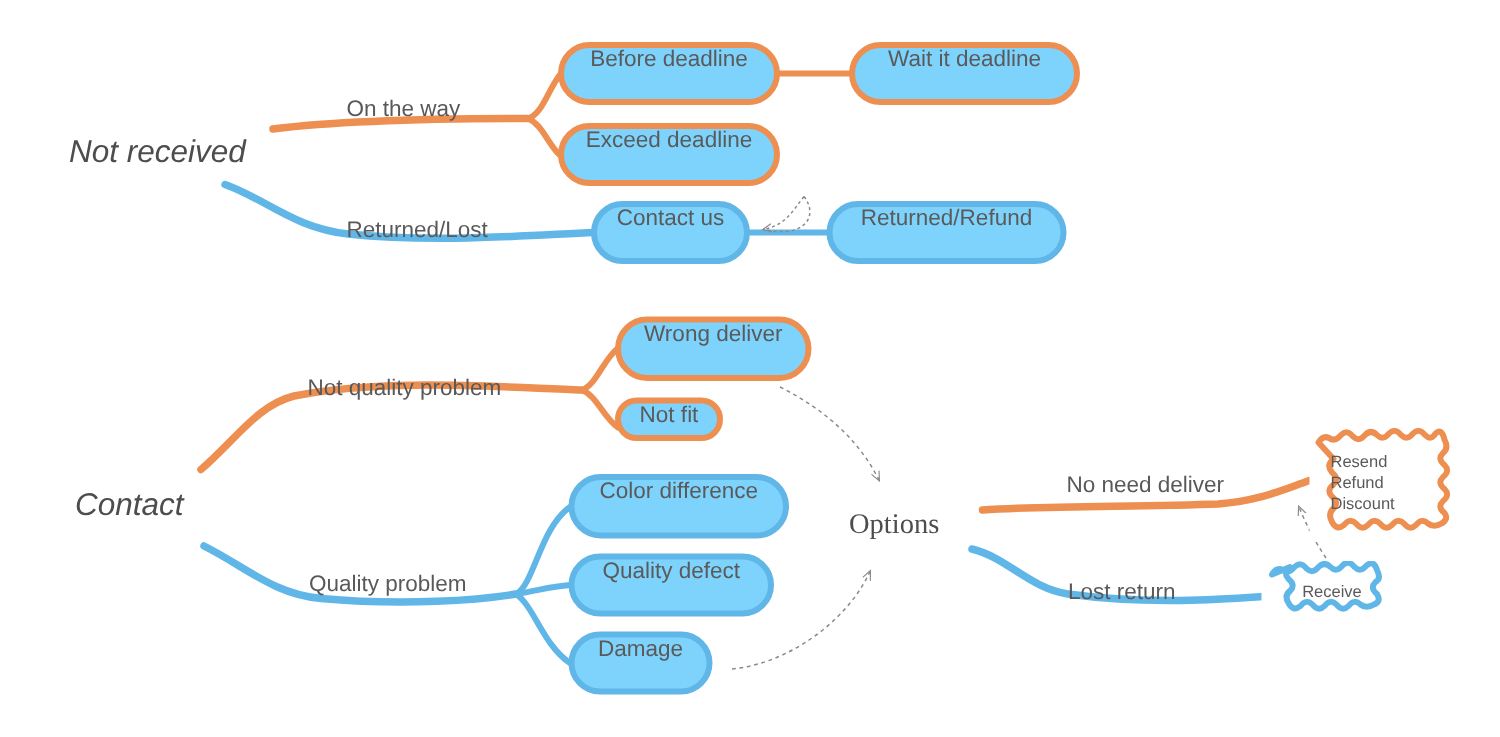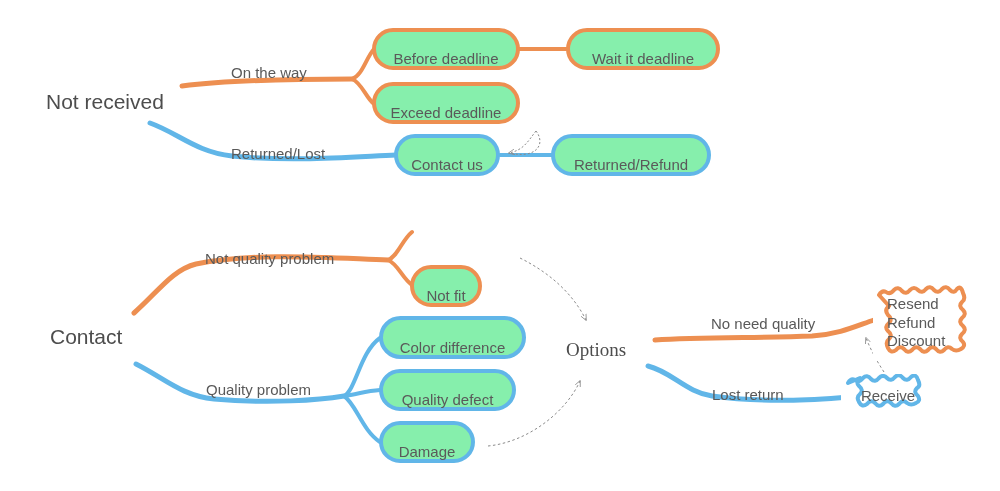--- a/index.html
+++ b/index.html
@@ -21,20 +21,21 @@
     pointer-events:none;
   }
 
   
   .root-label{
     position:absolute;
     color:#4d4d4d;
     font-size:21px;
     line-height:1;
     white-space:nowrap;
+    font-style:italic;
   }
 
   
   .edge-label{
     position:absolute;
     color:#595959;
     font-size:15px;
     line-height:1;
     white-space:nowrap;
   }
@@ -46,44 +47,44 @@
     font-size:19px;
     line-height:1;
     white-space:nowrap;
   }
 
   
   .node{
     position:absolute;
     box-sizing:border-box;
     display:flex;
-    align-items:flex-end;
+    align-items:flex-start;
     justify-content:center;
-    background:#86efac;
+    background:#7dd3fc;
     border-style:solid;
     border-width:4px;
     border-radius:999px;
     color:#5a5a5a;
     font-size:15px;
     line-height:1;
     white-space:nowrap;
   }
   .node.orange{border-color:#ed8f51;}
   .node.blue{border-color:#61b6e8;}
 
   
   .sketch{
     position:absolute;
     box-sizing:border-box;
     display:flex;
     align-items:center;
     justify-content:flex-start;
     background:#ffffff;
     color:#5a5a5a;
-    font-size:15px;
+    font-size:11px;
     line-height:1.25;
     white-space:pre-line;
     padding:6px 10px 6px 14px;
   }
   .sketch .sk-svg{
     position:absolute;
     left:0;top:0;
     width:100%;height:100%;
     pointer-events:none;
   }
@@ -144,21 +145,21 @@
   <div class="hub-label" style="left:566px;top:340px;font-family:Liberation Serif, serif;">Options</div>
 
   <div class="edge-label" style="left:231px;top:65px;text-align:center;">On the way</div>
 
   <div class="edge-label" style="left:231px;top:146px;text-align:center;">Returned/Lost</div>
 
   <div class="edge-label" style="left:205px;top:251px;">Not quality problem</div>
 
   <div class="edge-label" style="left:206px;top:382px;">Quality problem</div>
 
-  <div class="edge-label" style="left:711px;top:316px;">No need quality</div>
+  <div class="edge-label" style="left:711px;top:316px;">No need deliver</div>
 
   <div class="edge-label" style="left:712px;top:387px;">Lost return</div>
 
   <div class="node orange" style="left:372px;top:28px;width:148px;height:42px;">
     <span>Before deadline</span>
   </div>
 
   <div class="node orange" style="left:566px;top:28px;width:154px;height:42px;">
     <span>Wait it deadline</span>
   </div>
@@ -168,22 +169,25 @@
   </div>
 
   <div class="node blue" style="left:551px;top:134px;width:160px;height:42px;">
     <span>Returned/Refund</span>
   </div>
 
   <div class="node blue" style="left:394px;top:134px;width:106px;height:42px;">
     <span>Contact us</span>
   </div>
 
-
-  <div class="node orange" style="left:410px;top:265px;width:72px;height:42px;">
+  <div class="node orange" style="left:410px;top:211px;width:131px;height:43px;">
+    <span>Wrong deliver</span>
+  </div>
+
+  <div class="node orange" style="left:410px;top:265px;width:72px;height:29px;">
     <span>Not fit</span>
   </div>
 
   <div class="node blue" style="left:379px;top:316px;width:147px;height:43px;">
     <span>Color difference</span>
   </div>
 
   <div class="node blue" style="left:379px;top:421px;width:96px;height:42px;">
     <span>Damage</span>
   </div>

